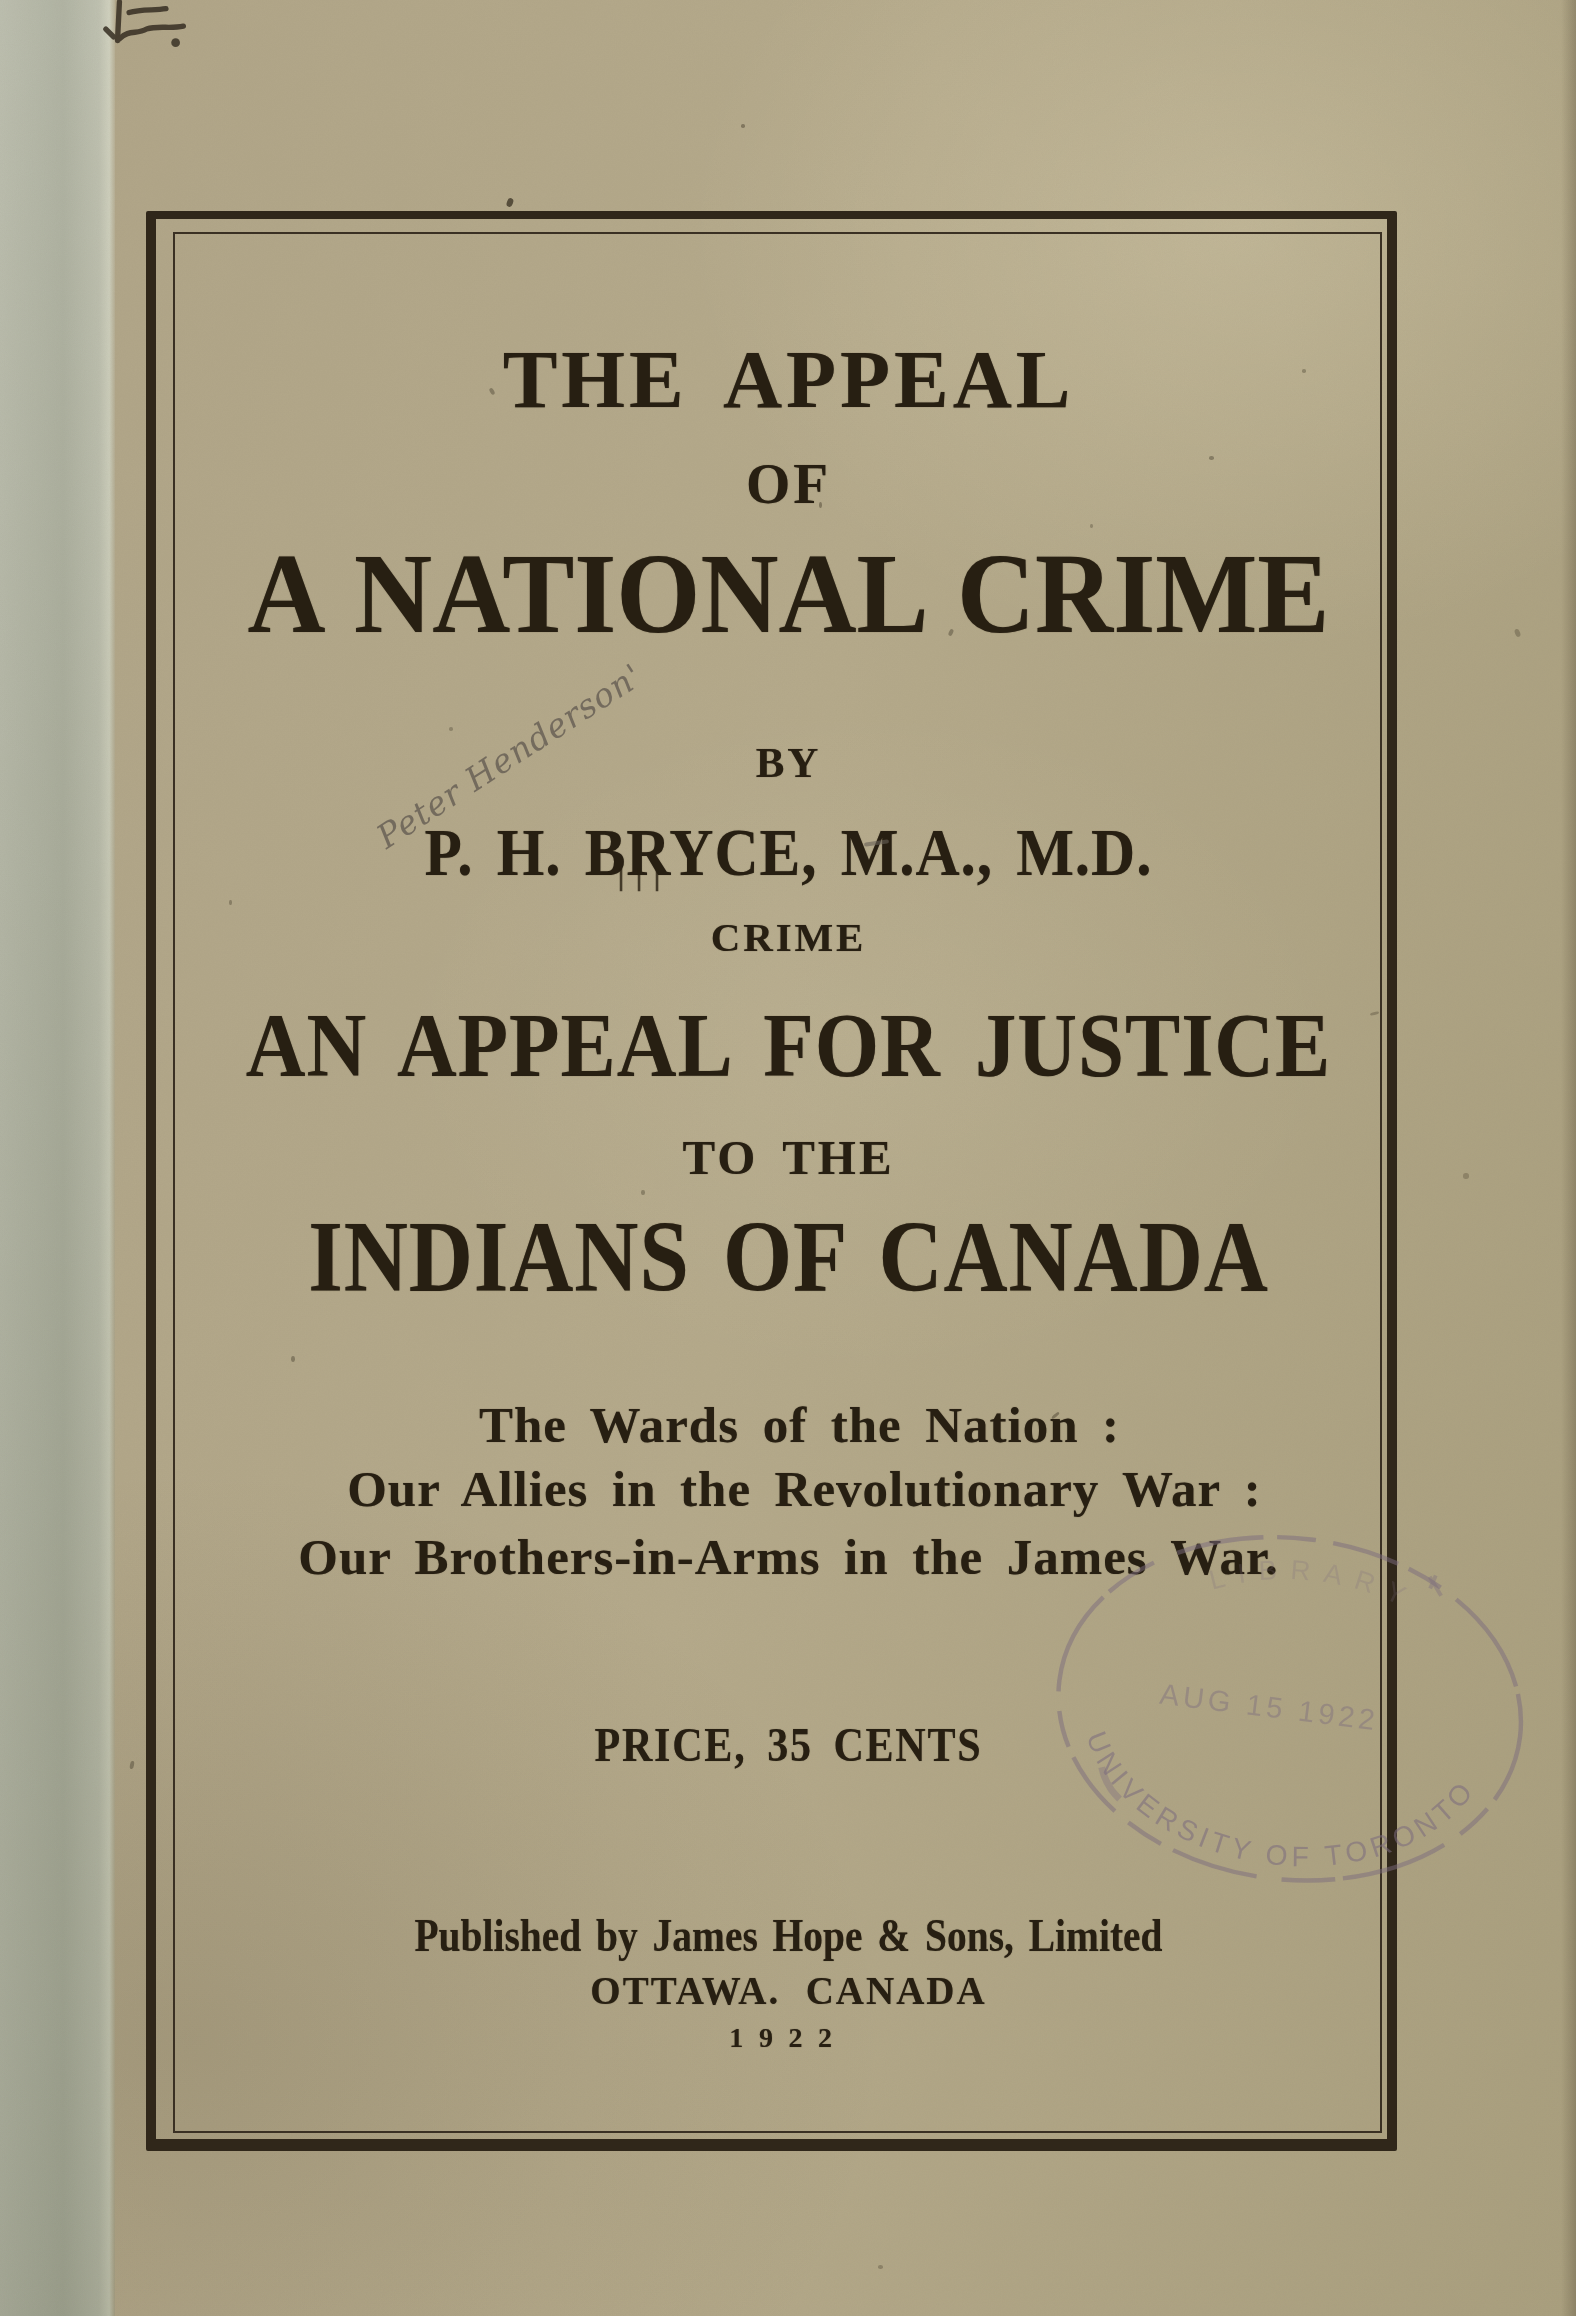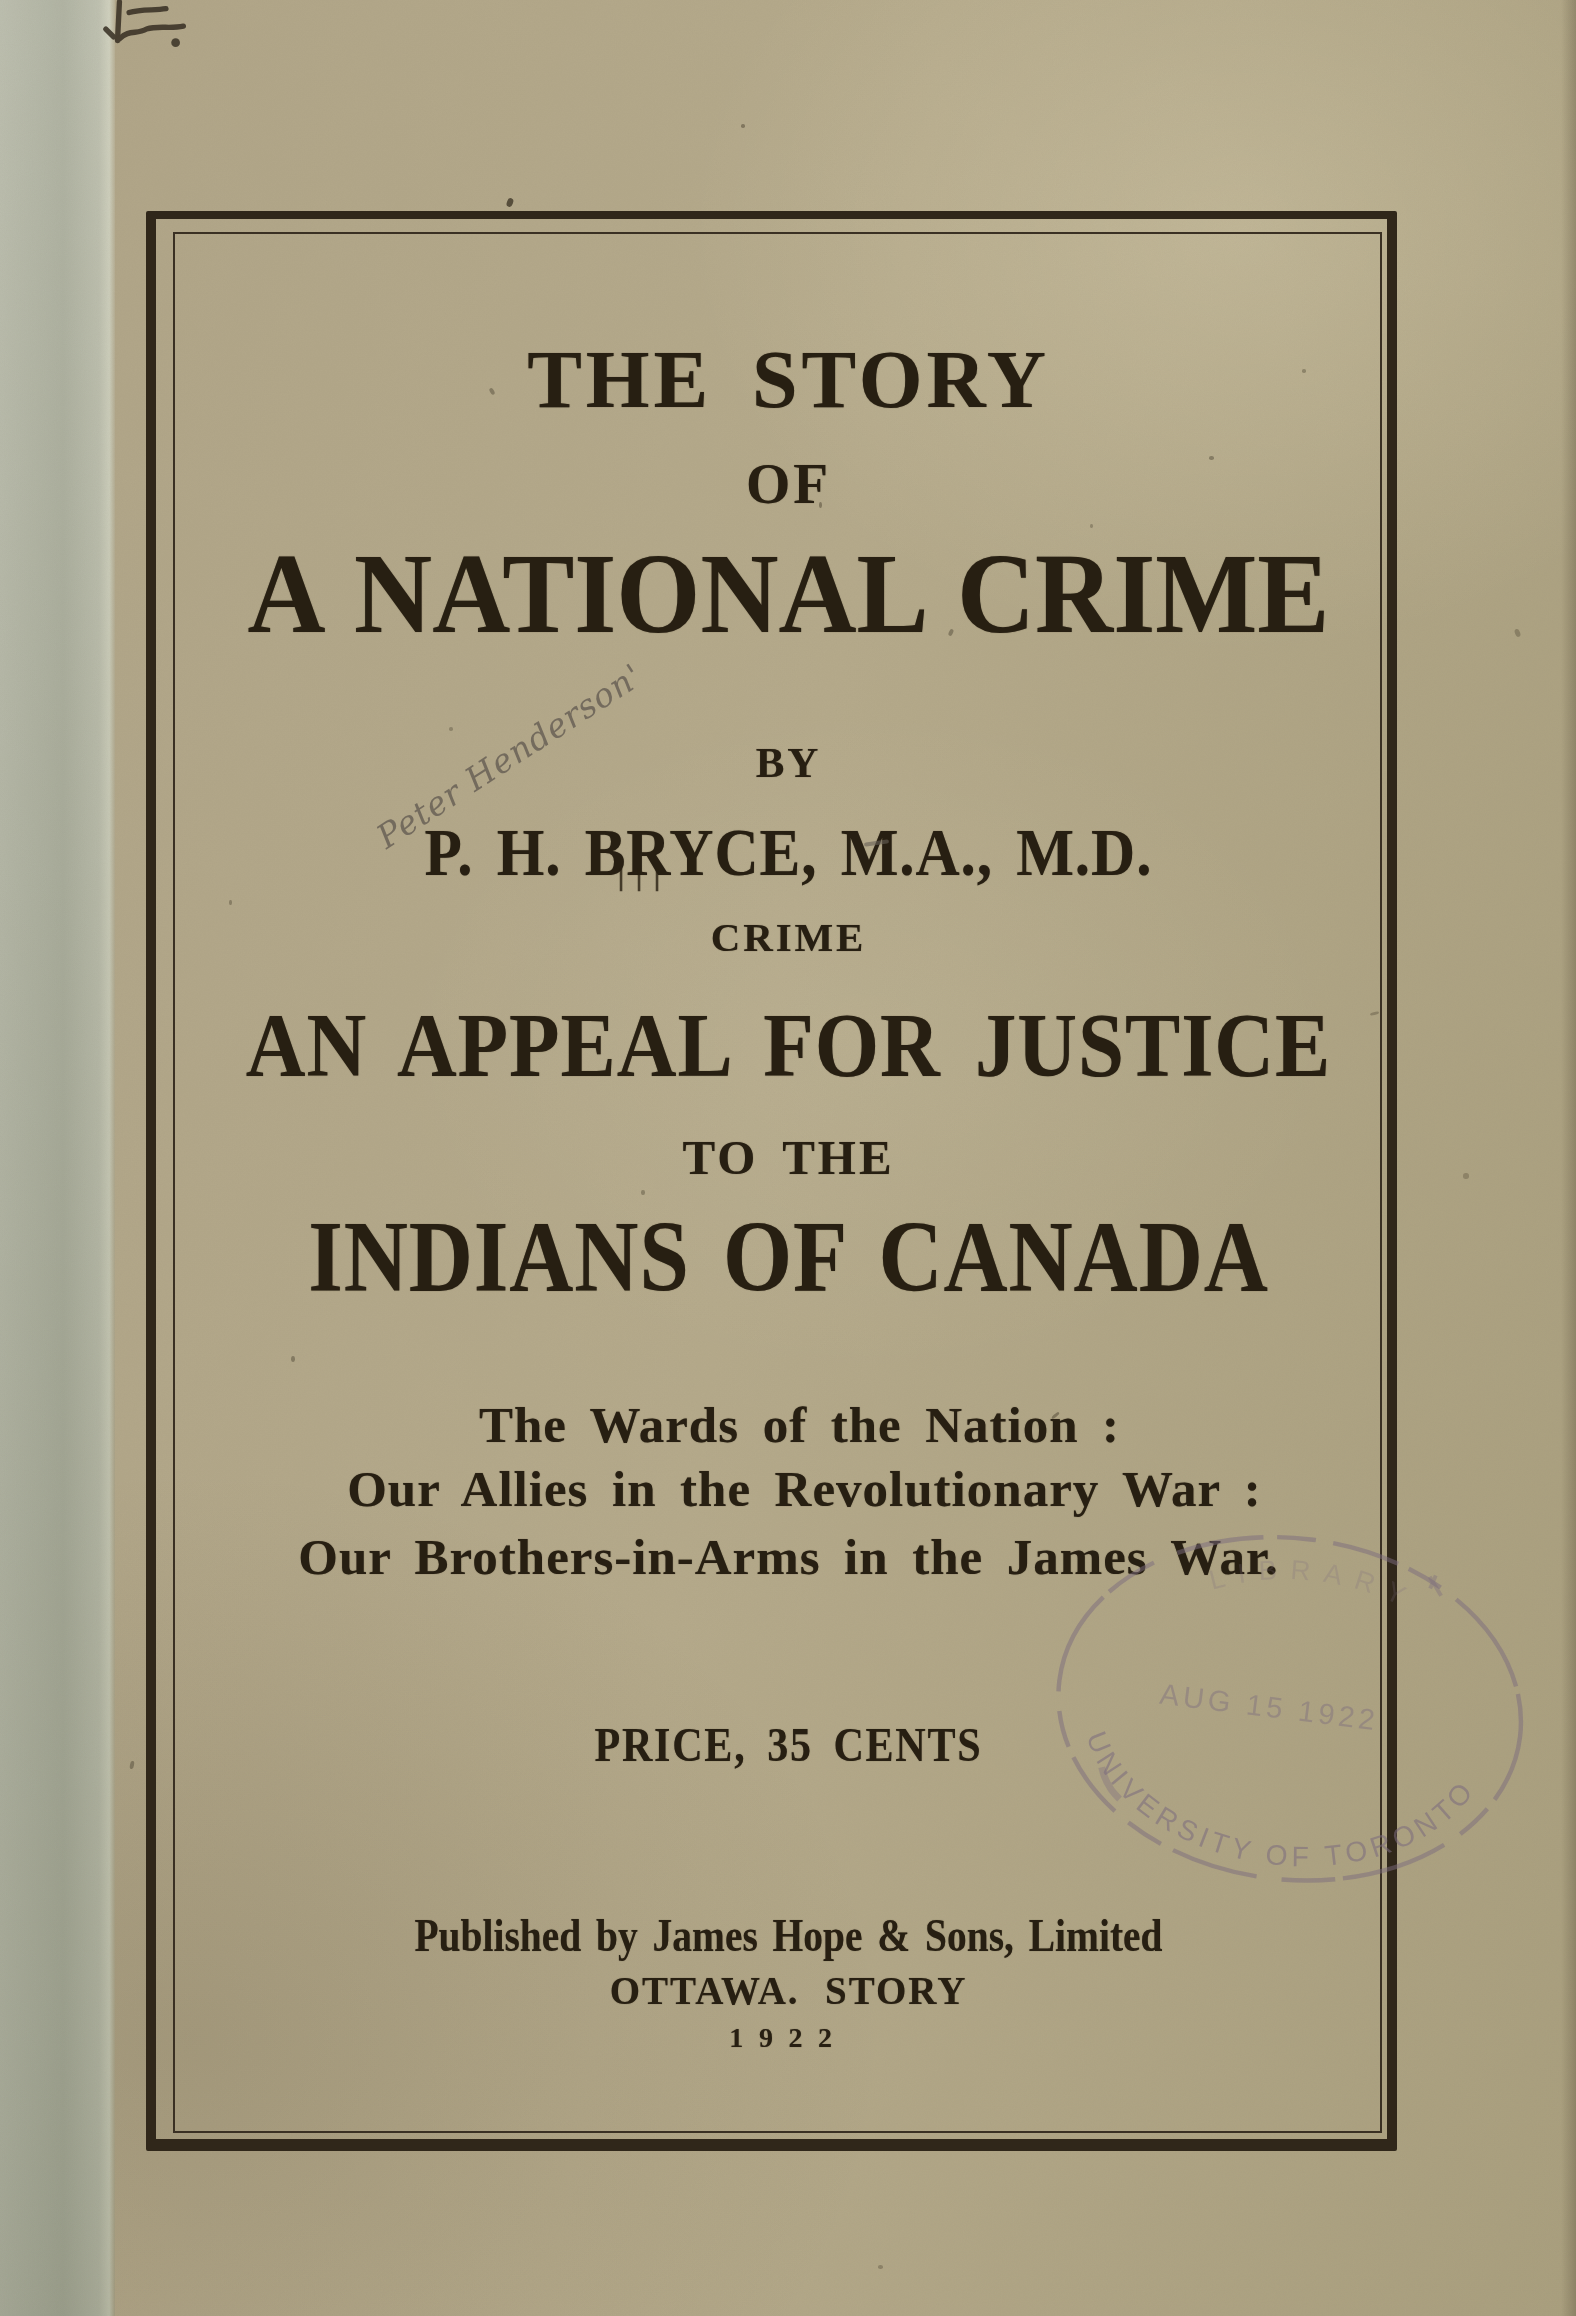--- a/index.html
+++ b/index.html
@@ -88,42 +88,42 @@
       <feTurbulence type="fractalNoise" baseFrequency="0.013" numOctaves="3" result="t"></feTurbulence>
     <feColorMatrix in="t" type="matrix" values="0 0 0 0 0.25  0 0 0 0 0.2  0 0 0 0 0.12  0 0 0 0.8 0"></feColorMatrix>
     </filter>
   <rect width="1617" height="2375" filter="url(#n1)"></rect>
   <rect width="1617" height="2375" filter="url(#n2)" opacity="0.6"></rect>
 </svg>
 
 <div class="frame-outer"></div>
 <div class="frame-inner"></div>
 
-<div class="line l-story">THE STORY</div>
+<div class="line l-story">THE APPEAL</div>
 <div class="line l-of">OF</div>
 <div class="line l-crime">A NATIONAL CRIME</div>
 
 <div class="line l-by">BY</div>
 <div class="handwriting">Peter Henderson'</div>
 <div class="line l-author">P. H. BRYCE, M.A., M.D.</div>
 <div class="ditto">|||</div>
 <div class="line l-being">CRIME</div>
 
 <div class="line l-appeal">AN APPEAL FOR JUSTICE</div>
 <div class="line l-tothe">TO THE</div>
 <div class="line l-indians">INDIANS OF CANADA</div>
 
 <div class="line l-ded l-ded1">The Wards of the Nation :</div>
 <div class="line l-ded l-ded2">Our Allies in the Revolutionary War :</div>
 <div class="line l-ded l-ded3">Our Brothers-in-Arms in the James War.</div>
 
 <div class="line l-price">PRICE, 35 CENTS</div>
 
 <div class="line l-pub">Published by James Hope &amp; Sons, Limited</div>
-<div class="line l-city">OTTAWA. STORY</div>
+<div class="line l-city">OTTAWA. CANADA</div>
 <div class="line l-year">1922</div>
 
 <svg class="stamp" width="527" height="390" viewBox="0 0 540 400">
   <g transform="rotate(7 262 207)" stroke="#7b6b7e" fill="#7b6b7e">
     <ellipse cx="262" cy="207" rx="238" ry="175" fill="none" stroke-width="4.5" opacity="0.5" stroke-dasharray="70 12 38 20 110 8 55 26 90 14 40 18"></ellipse>
     <path id="stampArcTop" d="M 120,128 A 190 130 0 0 1 420 120" fill="none" stroke="none"></path>
     <path id="stampArcBottom" d="M 52,240 A 212 152 0 0 0 472 232" fill="none" stroke="none"></path>
     <text font-family="Liberation Sans, sans-serif" font-size="28" letter-spacing="13" opacity="0.22" stroke="none">
       <textPath href="#stampArcTop" startOffset="18%">LIBRARY</textPath>
     </text>

